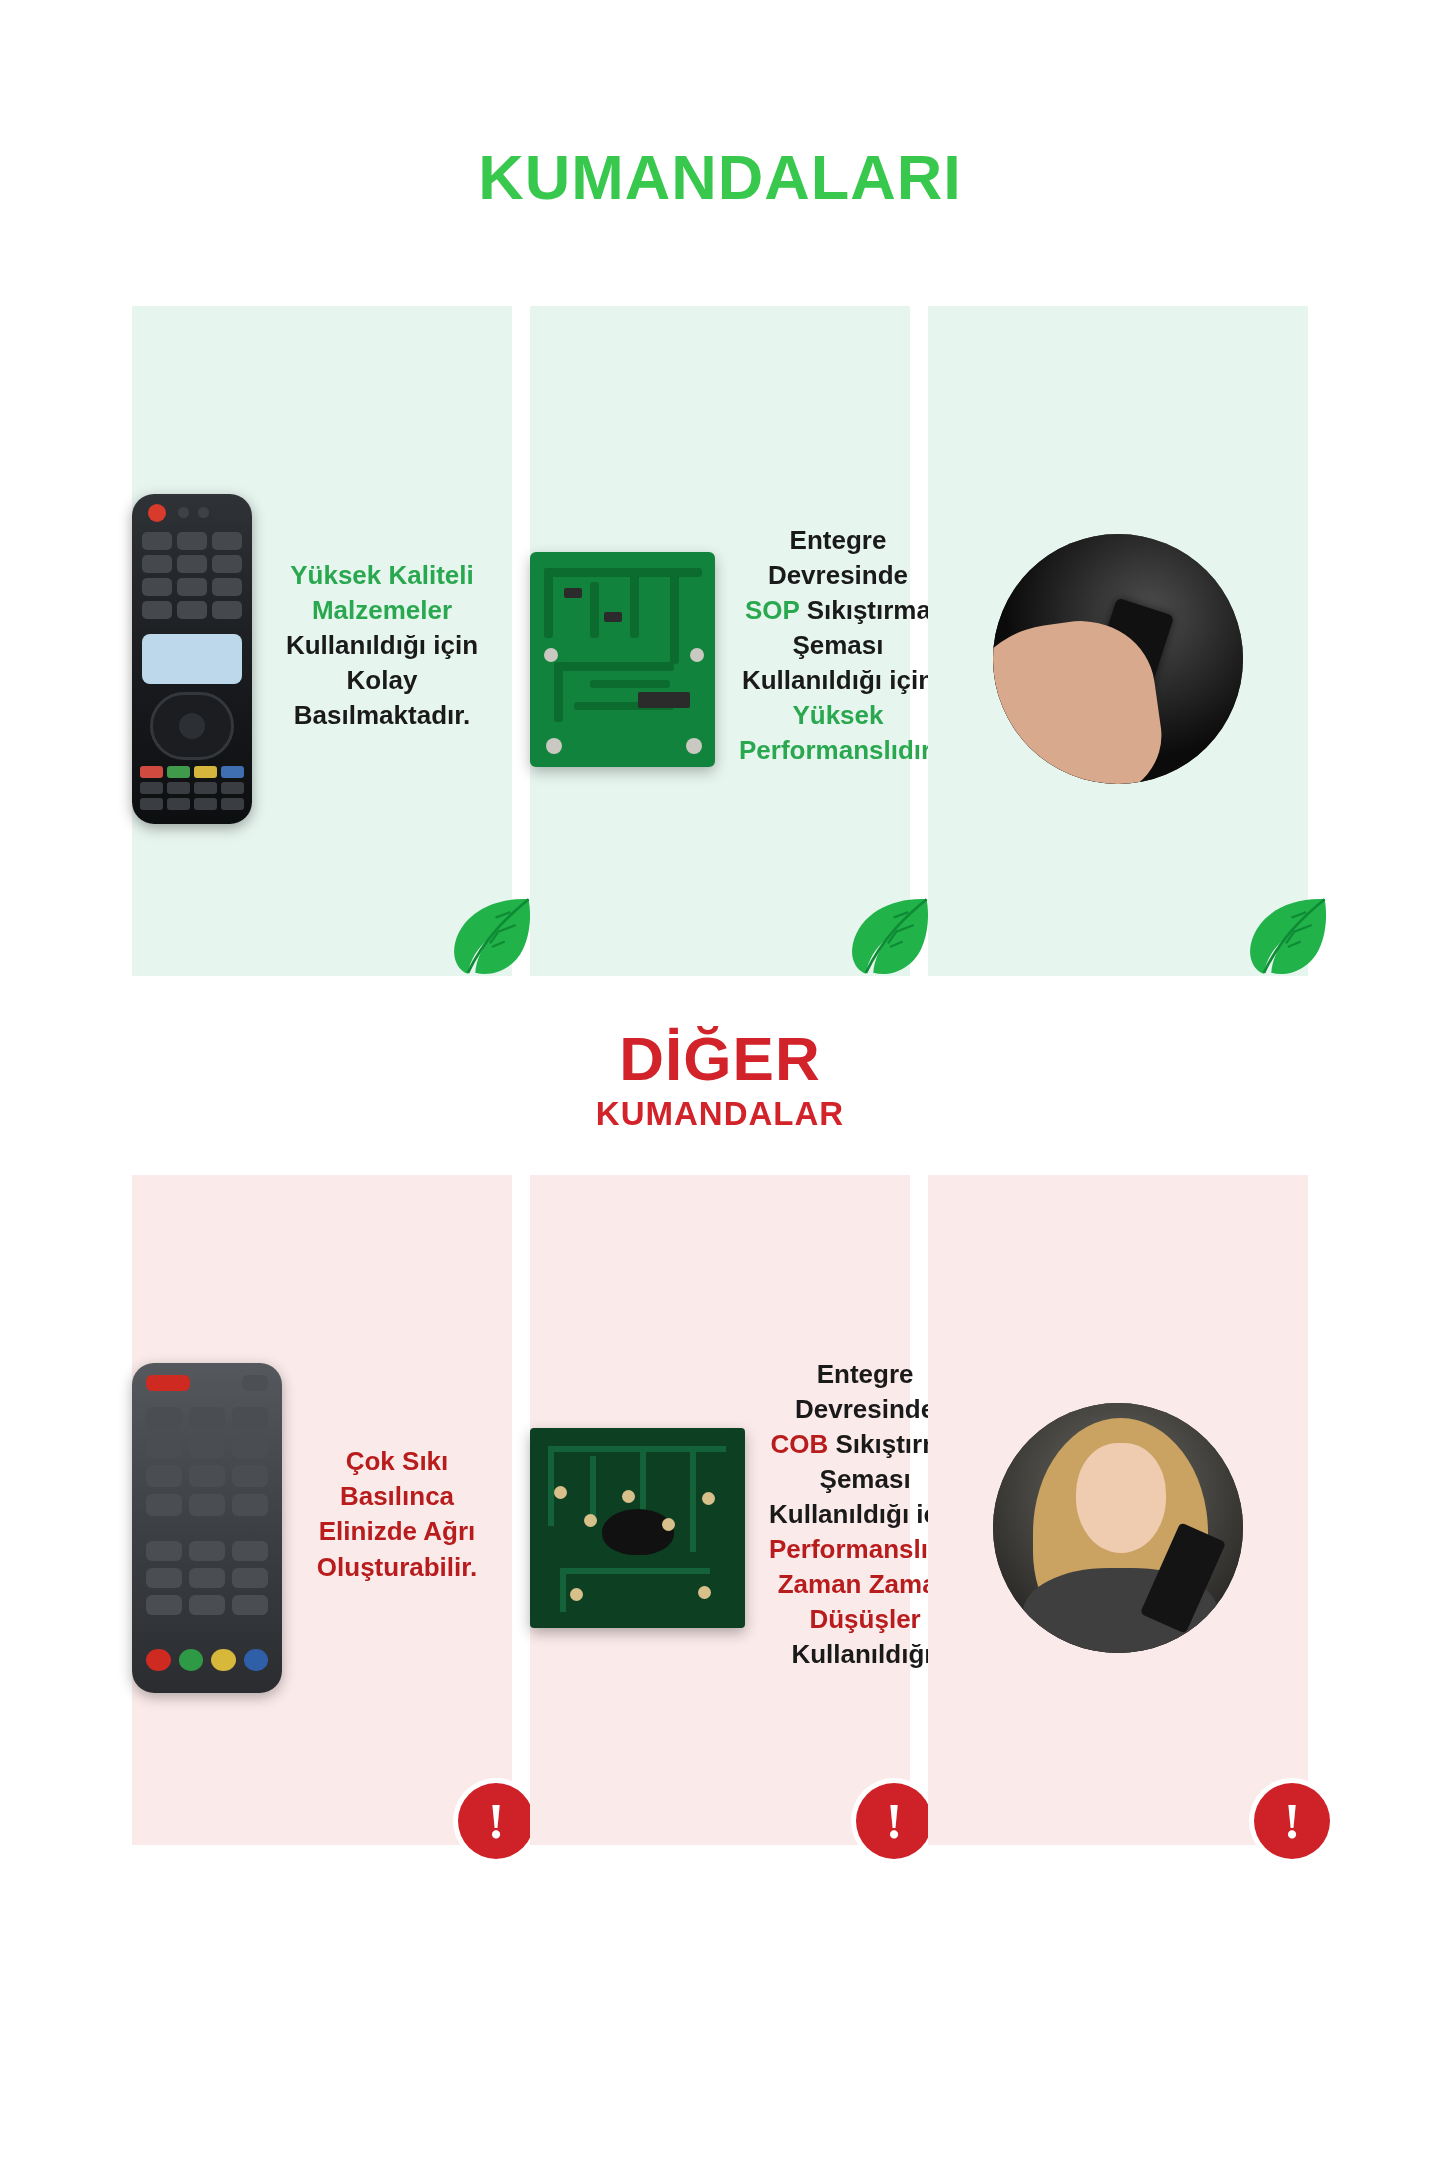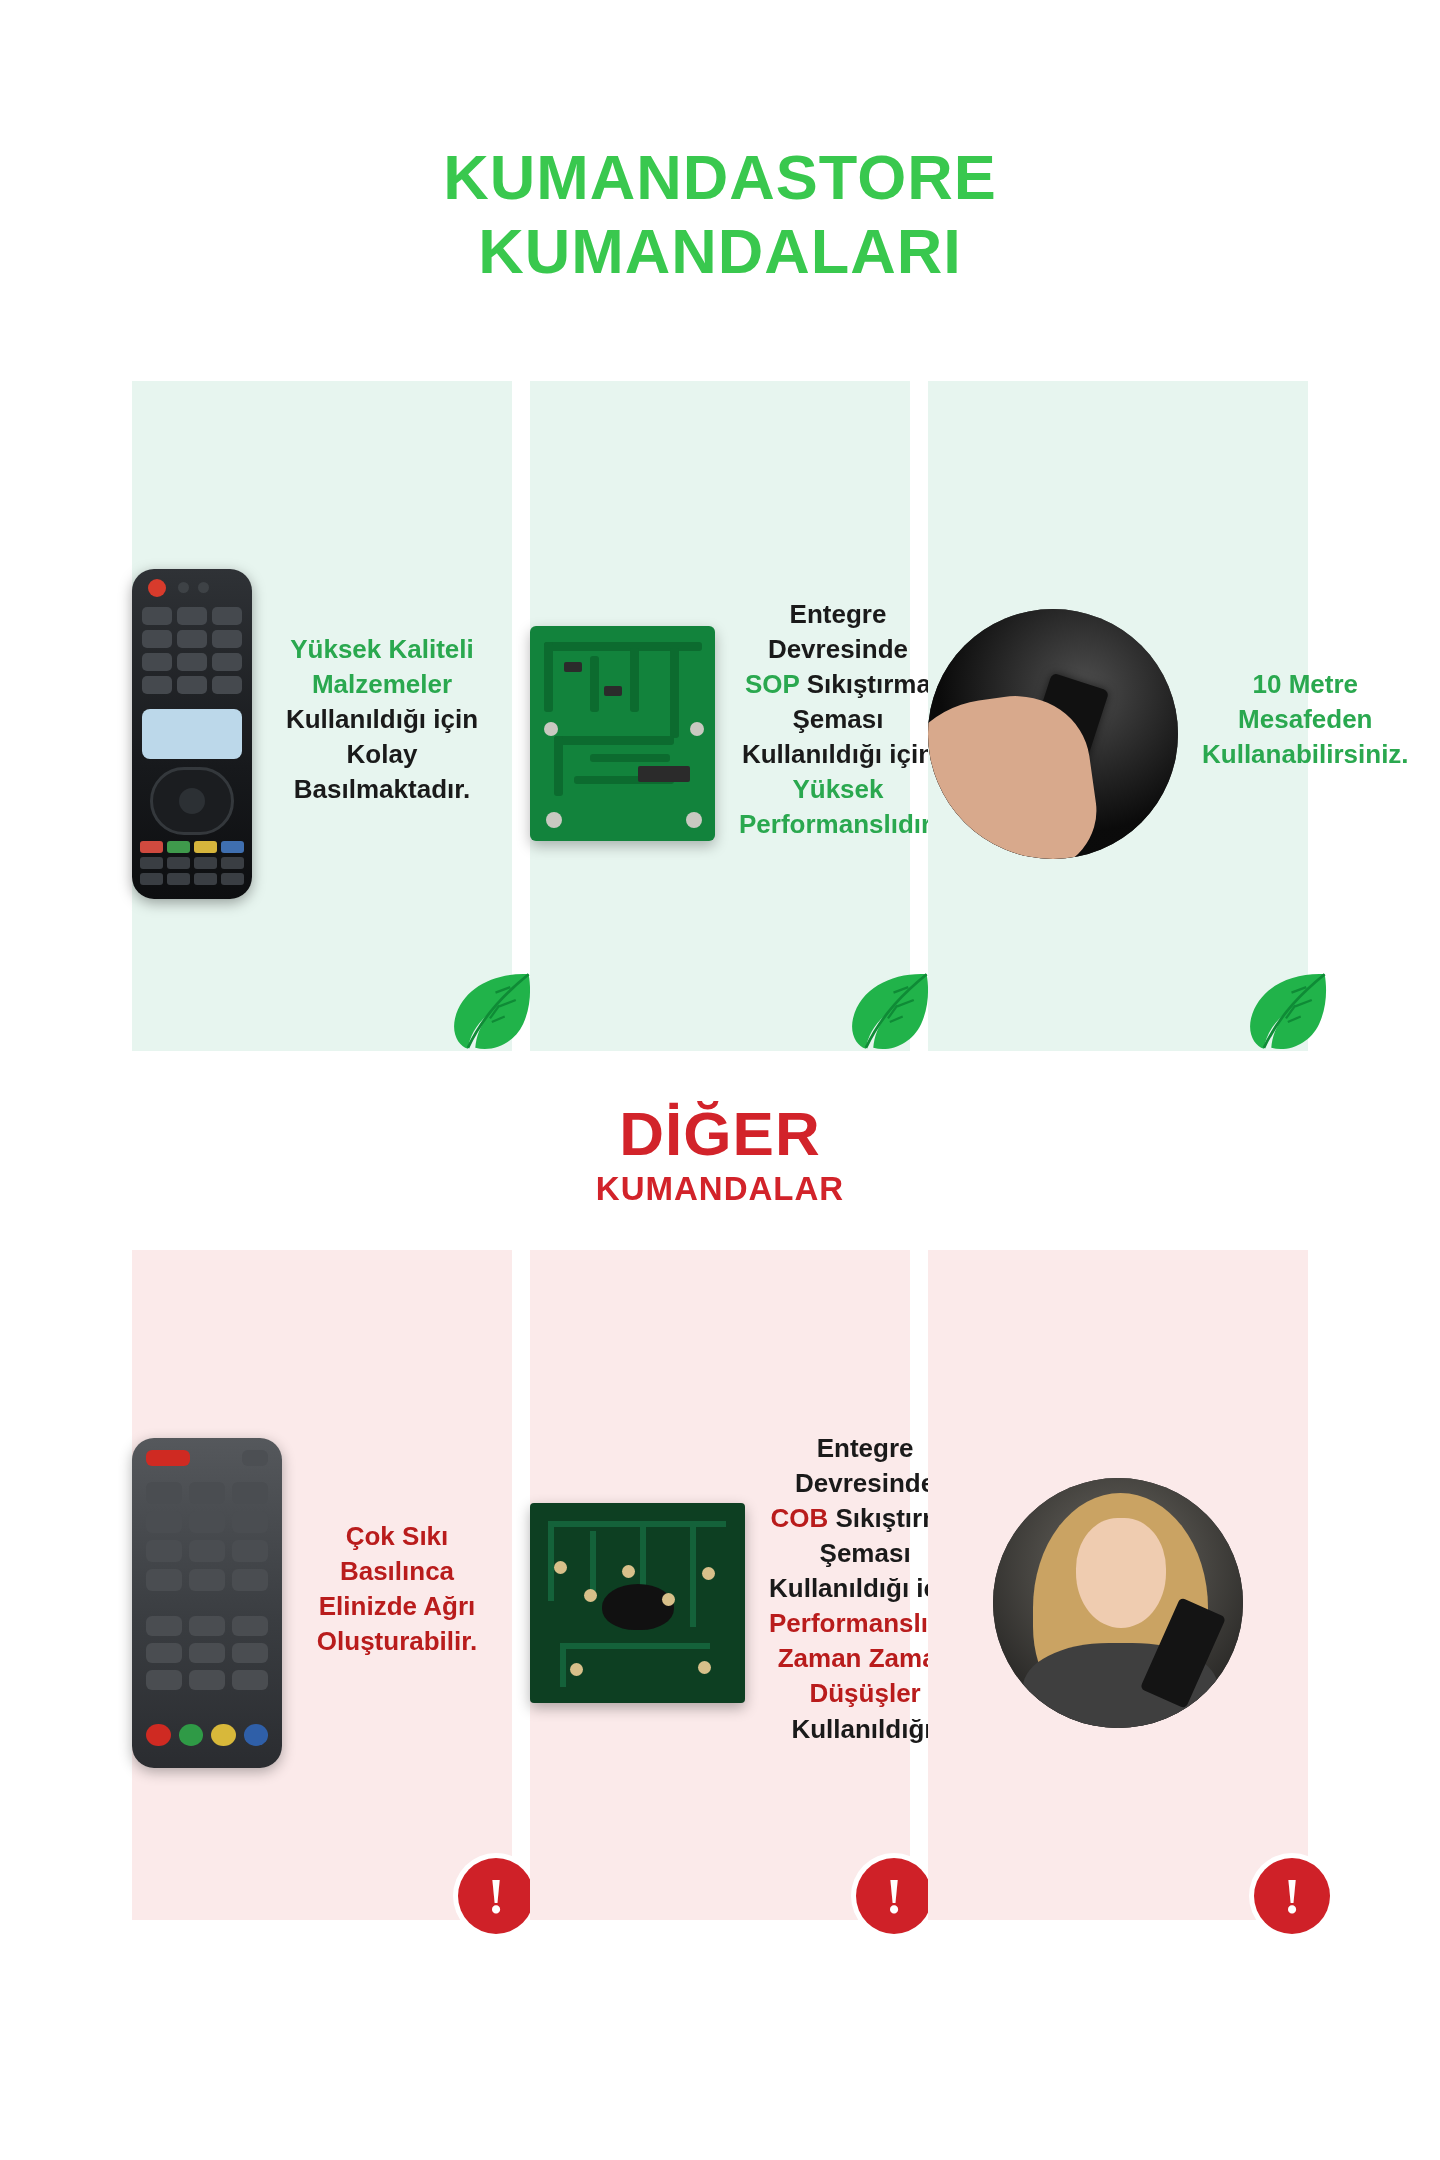--- a/index.html
+++ b/index.html
@@ -346,21 +346,20 @@
 
   
   .leaf svg { display:block; }
 </style>
 </head>
 <body>
 
 <div class="page">
 
   <div class="main-title">
-    <span>KUMANDASTORE</span>
     <span class="line2">KUMANDALARI</span>
   </div>
 
   <div class="grid">
 
     <div class="card good">
       <div class="media">
         <div class="remote-good">
           <div class="topbtn"></div>
             <div class="topbtn2"></div>
@@ -443,23 +442,20 @@
     </div>
 
     <div class="card good">
       <div class="media">
         <div class="photo-circle">
           <div class="glow"></div>
           <div class="rc"></div>
           <div class="hand"></div>
         </div>
       </div>
-      <div class="caption">
-        <span class="green">10 Metre Mesafeden Kullanabilirsiniz.</span>
-      </div>
       <div class="leaf">
         <svg viewBox="0 0 100 100" width="92" height="92" aria-hidden="true">
           <path d="M92 10C55 8 20 25 12 58c-4 17 4 30 14 33 2-14 10-28 23-38-9 12-14 24-15 37 20 5 42-5 52-26 8-17 9-38 6-54z" fill="#21b34a"></path>
           <path d="M92 10C70 28 44 52 26 90" stroke="#0f8b36" stroke-width="3" fill="none"></path>
           <path d="M72 24L56 30M78 38L60 45M60 44L50 58M66 56L52 62" stroke="#0f8b36" stroke-width="2.5" fill="none"></path>
         </svg>
       </div>
     </div>
 
   </div>

